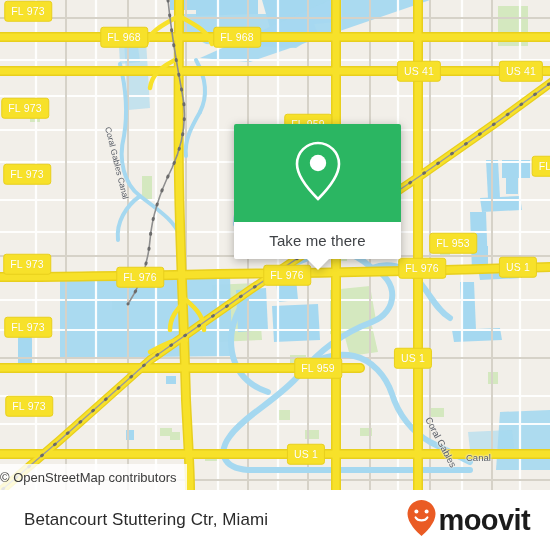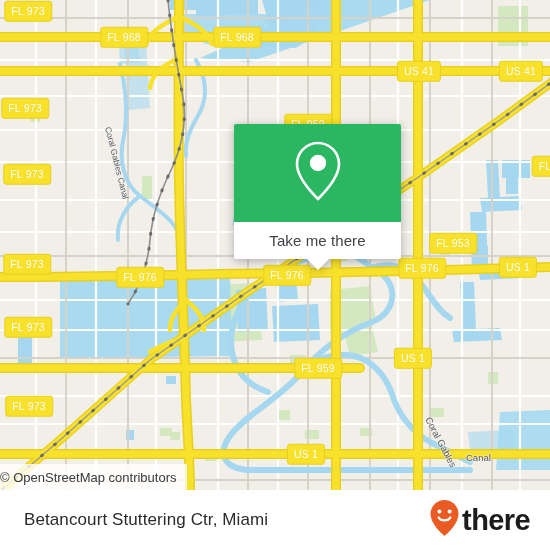--- a/index.html
+++ b/index.html
@@ -358,17 +358,17 @@
     <div class="footer-title">Betancourt Stuttering Ctr, Miami</div>
     <div class="brand">
       <span>
         <svg width="31" height="38" viewBox="0 0 31 38">
           <path d="M15.5 1 C7.8 1 1.5 7.3 1.5 15 C1.5 24 11 33 15.5 37 C20 33 29.5 24 29.5 15 C29.5 7.3 23.2 1 15.5 1 Z" fill="#ea5b24"></path>
           <circle cx="10.4" cy="12.4" r="2.0" fill="#ffffff"></circle>
           <circle cx="20.6" cy="12.4" r="2.0" fill="#ffffff"></circle>
           <path d="M9.6 18.4 C11.8 22.4 19.2 22.4 21.4 18.4" stroke="#ffffff" stroke-width="2.1" fill="none" stroke-linecap="round"></path>
         </svg>
       </span>
-      <span class="brand-word">there</span>
+      <span class="brand-word">moovit</span>
     </div>
   </div>
 
 </div>
 
 </body></html>

